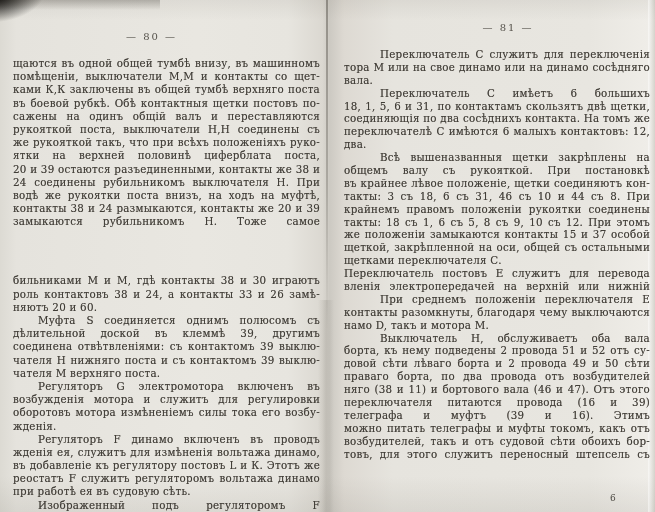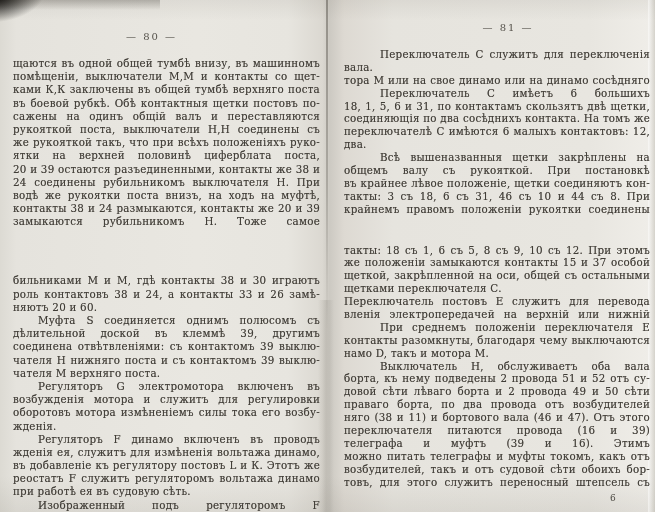--- a/index.html
+++ b/index.html
@@ -130,37 +130,37 @@
           <div class="line flush" style="color: rgb(65, 62, 56);">на моторы на работу въ судовую сѣть.</div>
         </div>
       </div>
   </div>
 
   <div class="page page-right">
     <div class="pheader">— 81 —</div>
     <div class="ptext">
         <div class="para">
           <div class="line first-indent" style="color: rgb(65, 62, 56);">Переключатель С служитъ для переключенія мо-</div>
+          <div class="line" style="color: rgb(65, 62, 56);">тора М или на свое динамо или на динамо сосѣдняго</div>
           <div class="line flush" style="color: rgb(65, 62, 56);">вала.</div>
-          <div class="line" style="color: rgb(65, 62, 56);">тора М или на свое динамо или на динамо сосѣдняго</div>
         </div>
         <div class="para">
           <div class="line first-indent" style="color: rgb(65, 62, 56);">Переключатель С имѣетъ 6 большихъ контактовъ 3,</div>
           <div class="line" style="color: rgb(65, 62, 56);">18, 1, 5, 6 и 31, по контактамъ скользятъ двѣ щетки,</div>
           <div class="line" style="color: rgb(65, 62, 56);">соединяющія по два сосѣднихъ контакта. На томъ же</div>
           <div class="line" style="color: rgb(65, 62, 56);">переключателѣ С имѣются 6 малыхъ контактовъ: 12,</div>
           <div class="line flush" style="color: rgb(65, 62, 56);">два.</div>
         </div>
         <div class="para">
           <div class="line first-indent" style="color: rgb(65, 62, 56);">Всѣ вышеназванныя щетки закрѣплены на одномъ</div>
           <div class="line" style="color: rgb(65, 62, 56);">общемъ валу съ рукояткой. При постановкѣ рукоятки</div>
           <div class="line" style="color: rgb(65, 62, 56);">въ крайнее лѣвое положеніе, щетки соединяютъ кон-</div>
           <div class="line" style="color: rgb(65, 62, 56);">такты: 3 съ 18, 6 съ 31, 46 съ 10 и 44 съ 8. При</div>
           <div class="line" style="color: rgb(65, 62, 56);">крайнемъ правомъ положеніи рукоятки соединены кон-</div>
-          <div class="line" style="color: rgb(65, 62, 56); margin-top: 28px;">такты: 18 съ 1, 6 съ 5, 8 съ 9, 10 съ 12. При этомъ</div>
+          <div class="line" style="color: rgb(65, 62, 56);">такты: 18 съ 1, 6 съ 5, 8 съ 9, 10 съ 12. При этомъ</div>
           <div class="line" style="color: rgb(65, 62, 56);">же положеніи замыкаются контакты 15 и 37 особой</div>
           <div class="line" style="color: rgb(65, 62, 56);">щеткой, закрѣпленной на оси, общей съ остальными</div>
           <div class="line flush" style="color: rgb(65, 62, 56);">щетками переключателя С.</div>
         </div>
         <div class="para">
           <div class="line" style="color: rgb(65, 62, 56);">Переключатель постовъ Е служитъ для перевода упра-</div>
           <div class="line" style="color: rgb(65, 62, 56);">вленія электропередачей на верхній или нижній постъ.</div>
         </div>
         <div class="para">
           <div class="line first-indent" style="color: rgb(65, 62, 56);">При среднемъ положеніи переключателя Е всѣ его</div>

